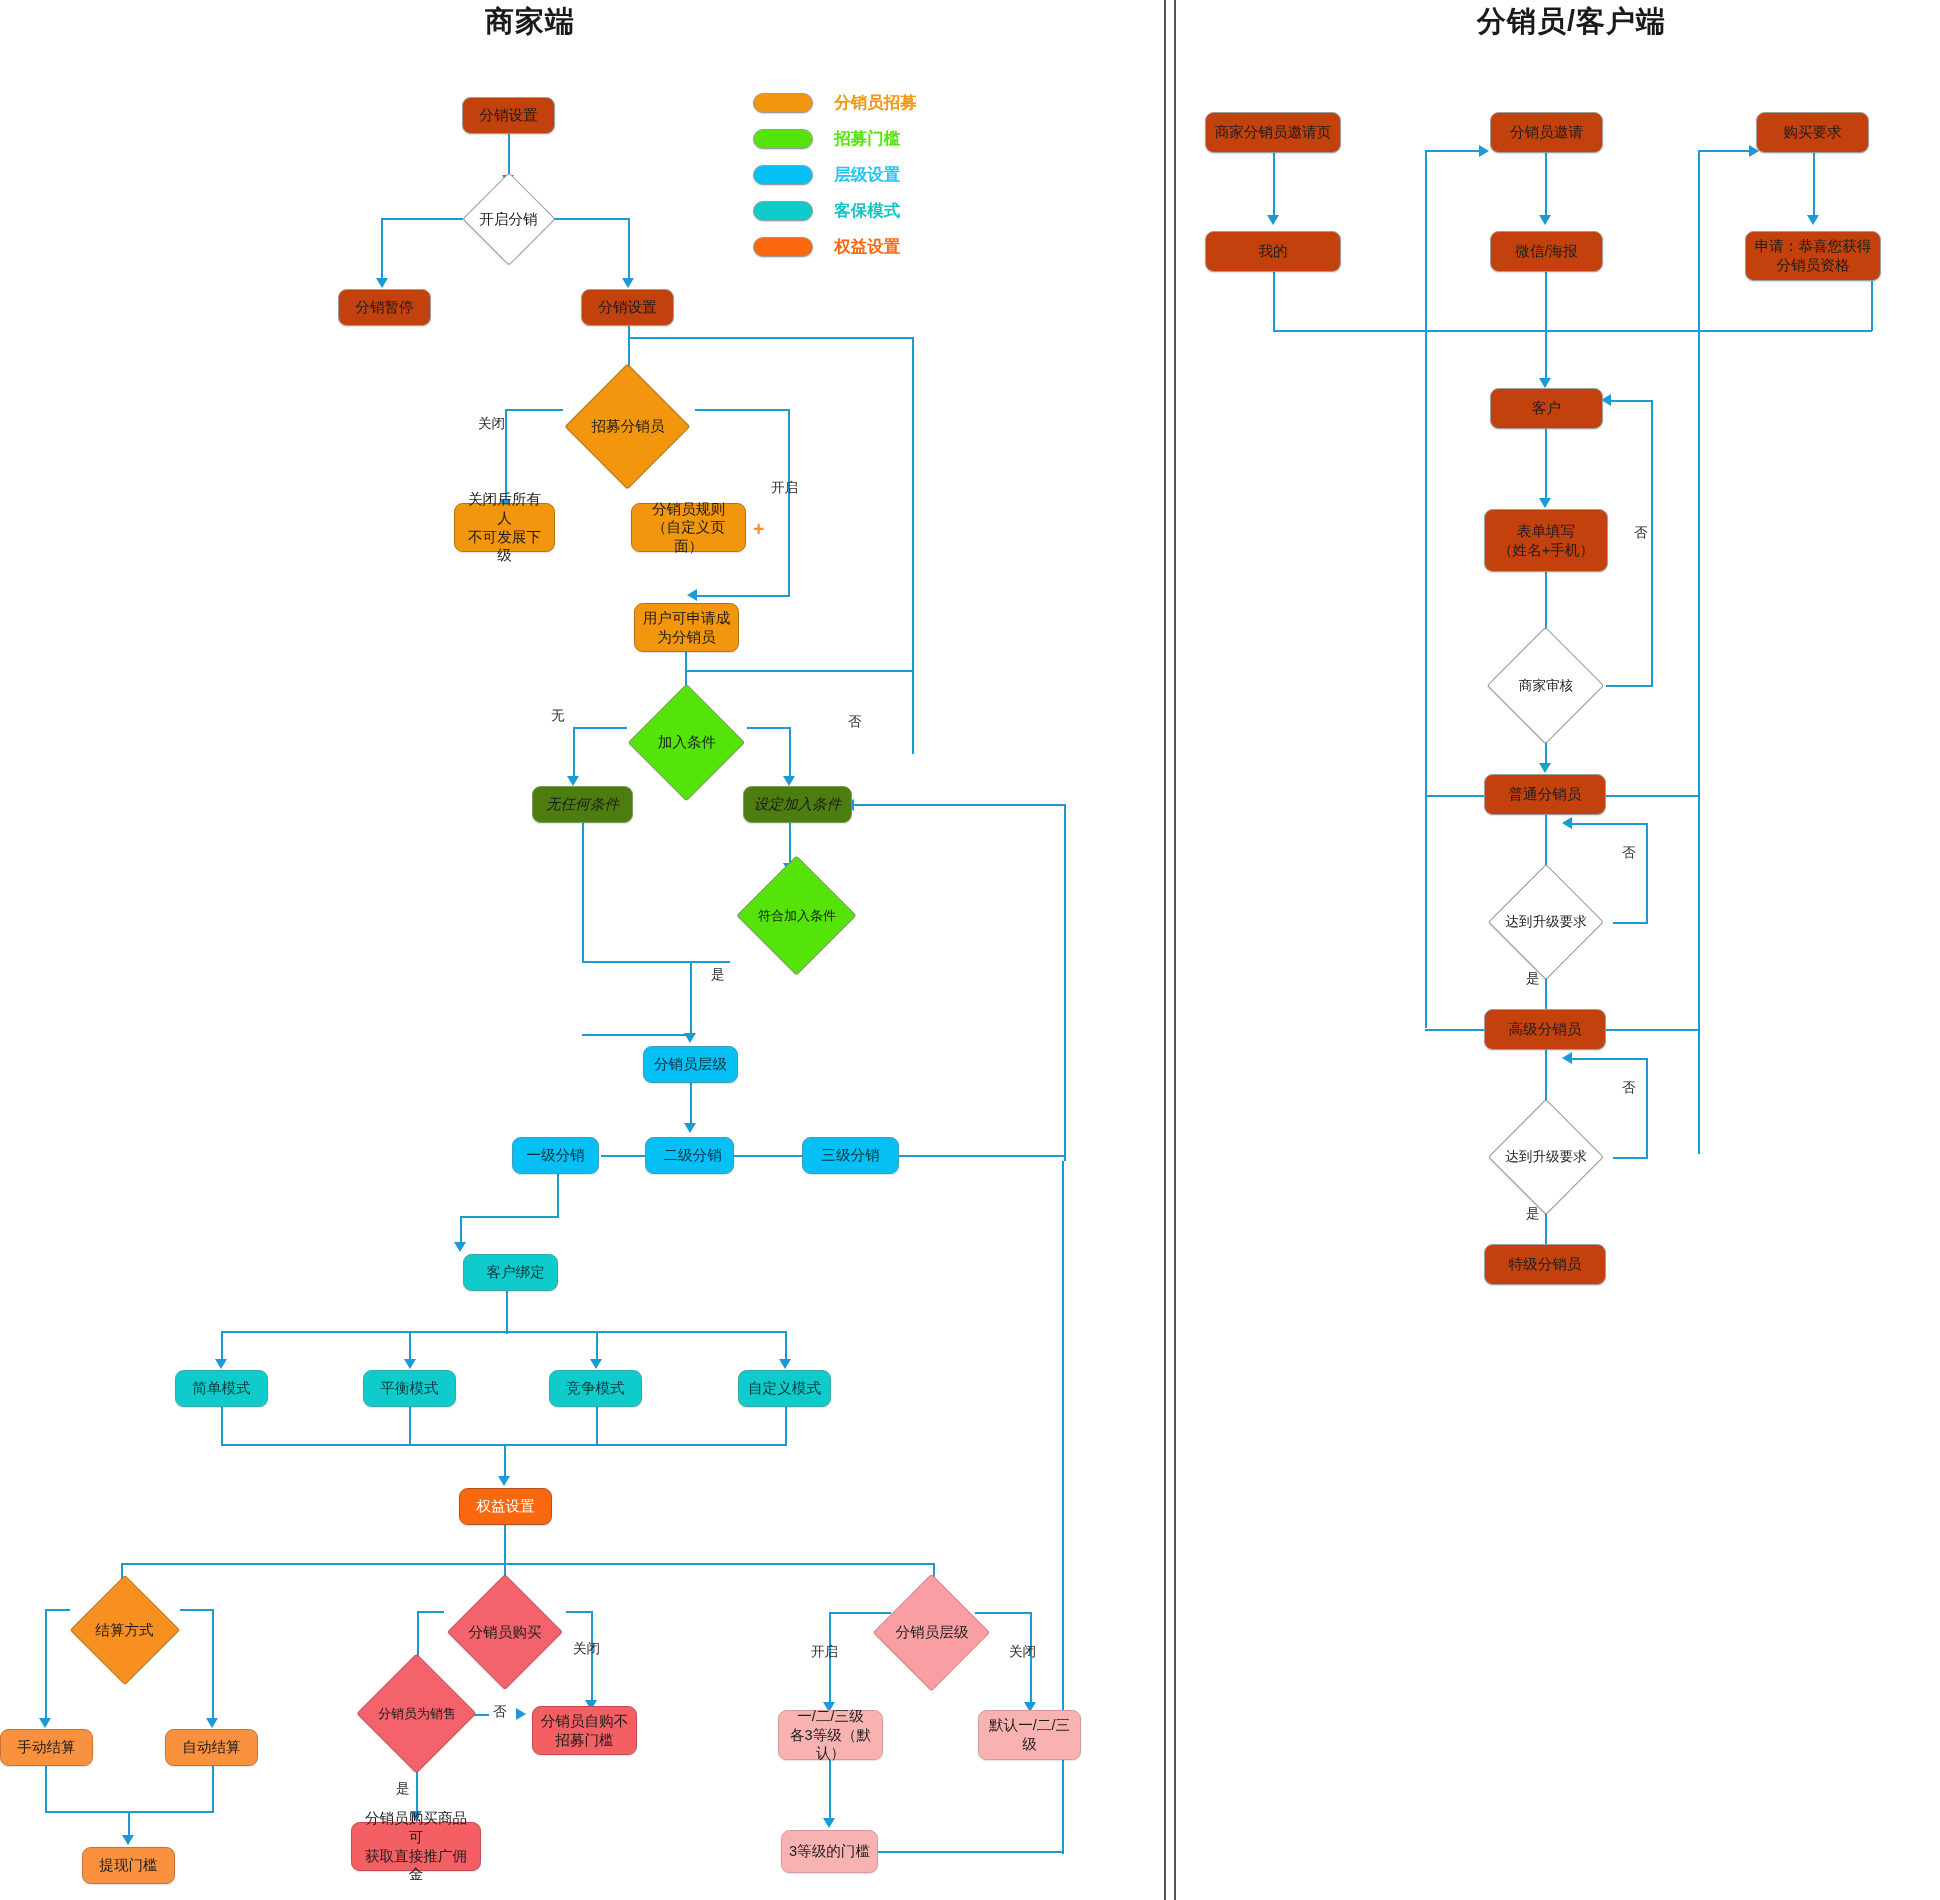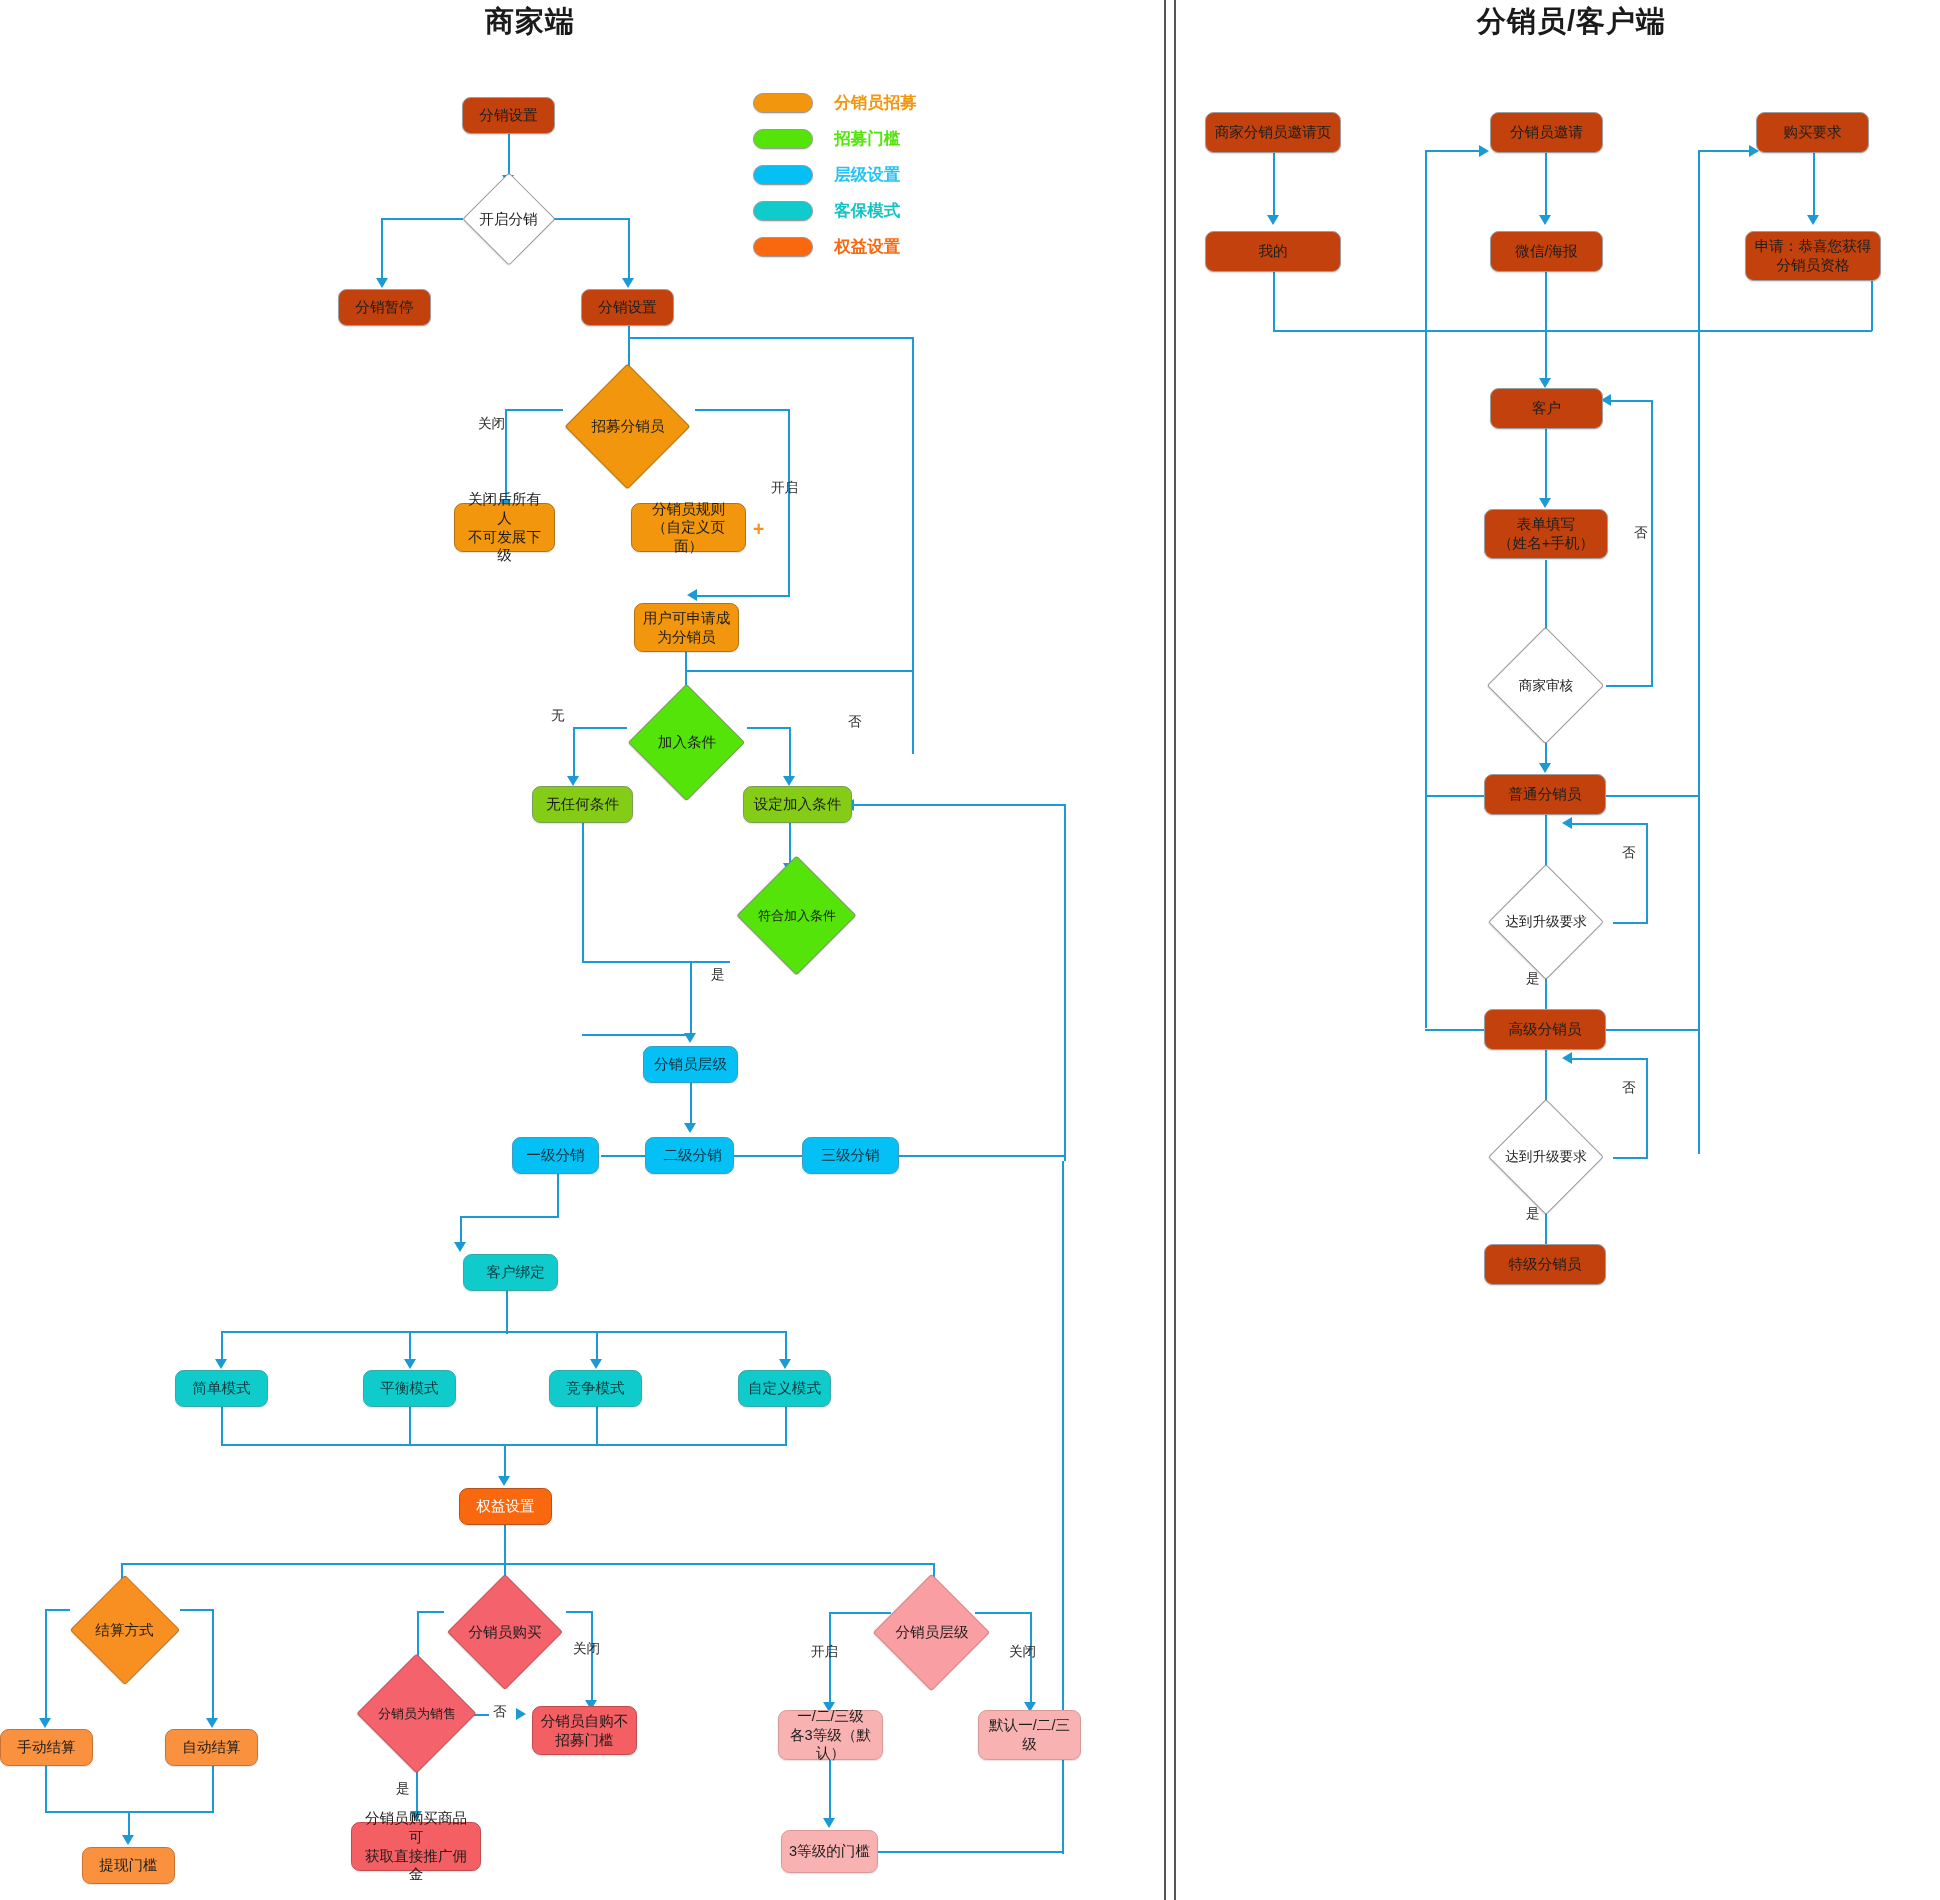--- a/index.html
+++ b/index.html
@@ -42,21 +42,21 @@
     border-radius: 8.7px;
     border: 1.3px solid #9a9a9a;
     background: #ffffff;
     padding: 1.9px 5.8px;
     white-space: pre-line;
     box-shadow: 0 1px 1.5px rgba(0,0,0,0.13);
     z-index: 5;
   }
   .node.plain { background:#c2410c; border-color:#9e9e9e; }
   .node.orange  { background:#f2960d; border-color:#b07314; color:#1c1c1c; }
-  .node.green   { background:#84cc16; border-color:#7a9a5e; color:#1c1c1c; }
+  .node.green   { background:#4d7c0f; border-color:#7a9a5e; color:#1c1c1c;font-style:italic; }
   .node.cyan    { background:#05c0f5; border-color:#3b9cbd; color:#083040; }
   .node.teal    { background:#10cbcb; border-color:#3aa7a7; color:#08393c; }
   .node.orange2 { background:#f9680e; border-color:#b6521b; color:#fff; }
   .node.pink    { background:#f9b2b2; border-color:#d79a9a; color:#1c1c1c; }
   .node.redfill { background:#f45f63; border-color:#c14c50; color:#1c1c1c; }
 
   
   .dia {
     position: absolute;
     z-index: 6;
@@ -420,21 +420,21 @@
   <div class="ln lnh" style="left:1425px; top:150px; width:60px;"></div>
   <div class="arw right" style="left:1479px; top:145px;"></div>
 
   <div class="ln lnv" style="left:1698px; top:150px; height:1004px;"></div>
   <div class="ln lnh" style="left:1698px; top:150px; width:56px;"></div>
   <div class="arw right" style="left:1749px; top:145px;"></div>
 
   <div class="node plain" style="left:1490px; top:388px; width:113px; height:41px;">客户</div>
   <div class="ln lnv" style="left:1545px; top:429px; height:73px;"></div>
   <div class="arw down" style="left:1539px; top:498px;"></div>
-  <div class="node plain" style="left:1484px; top:509px; width:124px; height:50px;">表单填写
+  <div class="node plain" style="left:1484px; top:509px; width:124px; height:63px;">表单填写
 （姓名+手机）</div>
   <div class="ln lnv" style="left:1545px; top:560px; height:80px;"></div>
   <div class="arw down" style="left:1539px; top:636px;"></div>
 
   <div class="dia" style="left:1483px; top:644px; width:126px; height:83px;">
     <div class="shape" style="left:21.3px; top:0px; width:83px; height:83px;"></div>
     <div class="dlabel" style="font-size:13.6px;">商家审核</div>
   </div>
 
   <div class="ln lnh" style="left:1606px; top:685px; width:47px;"></div>

